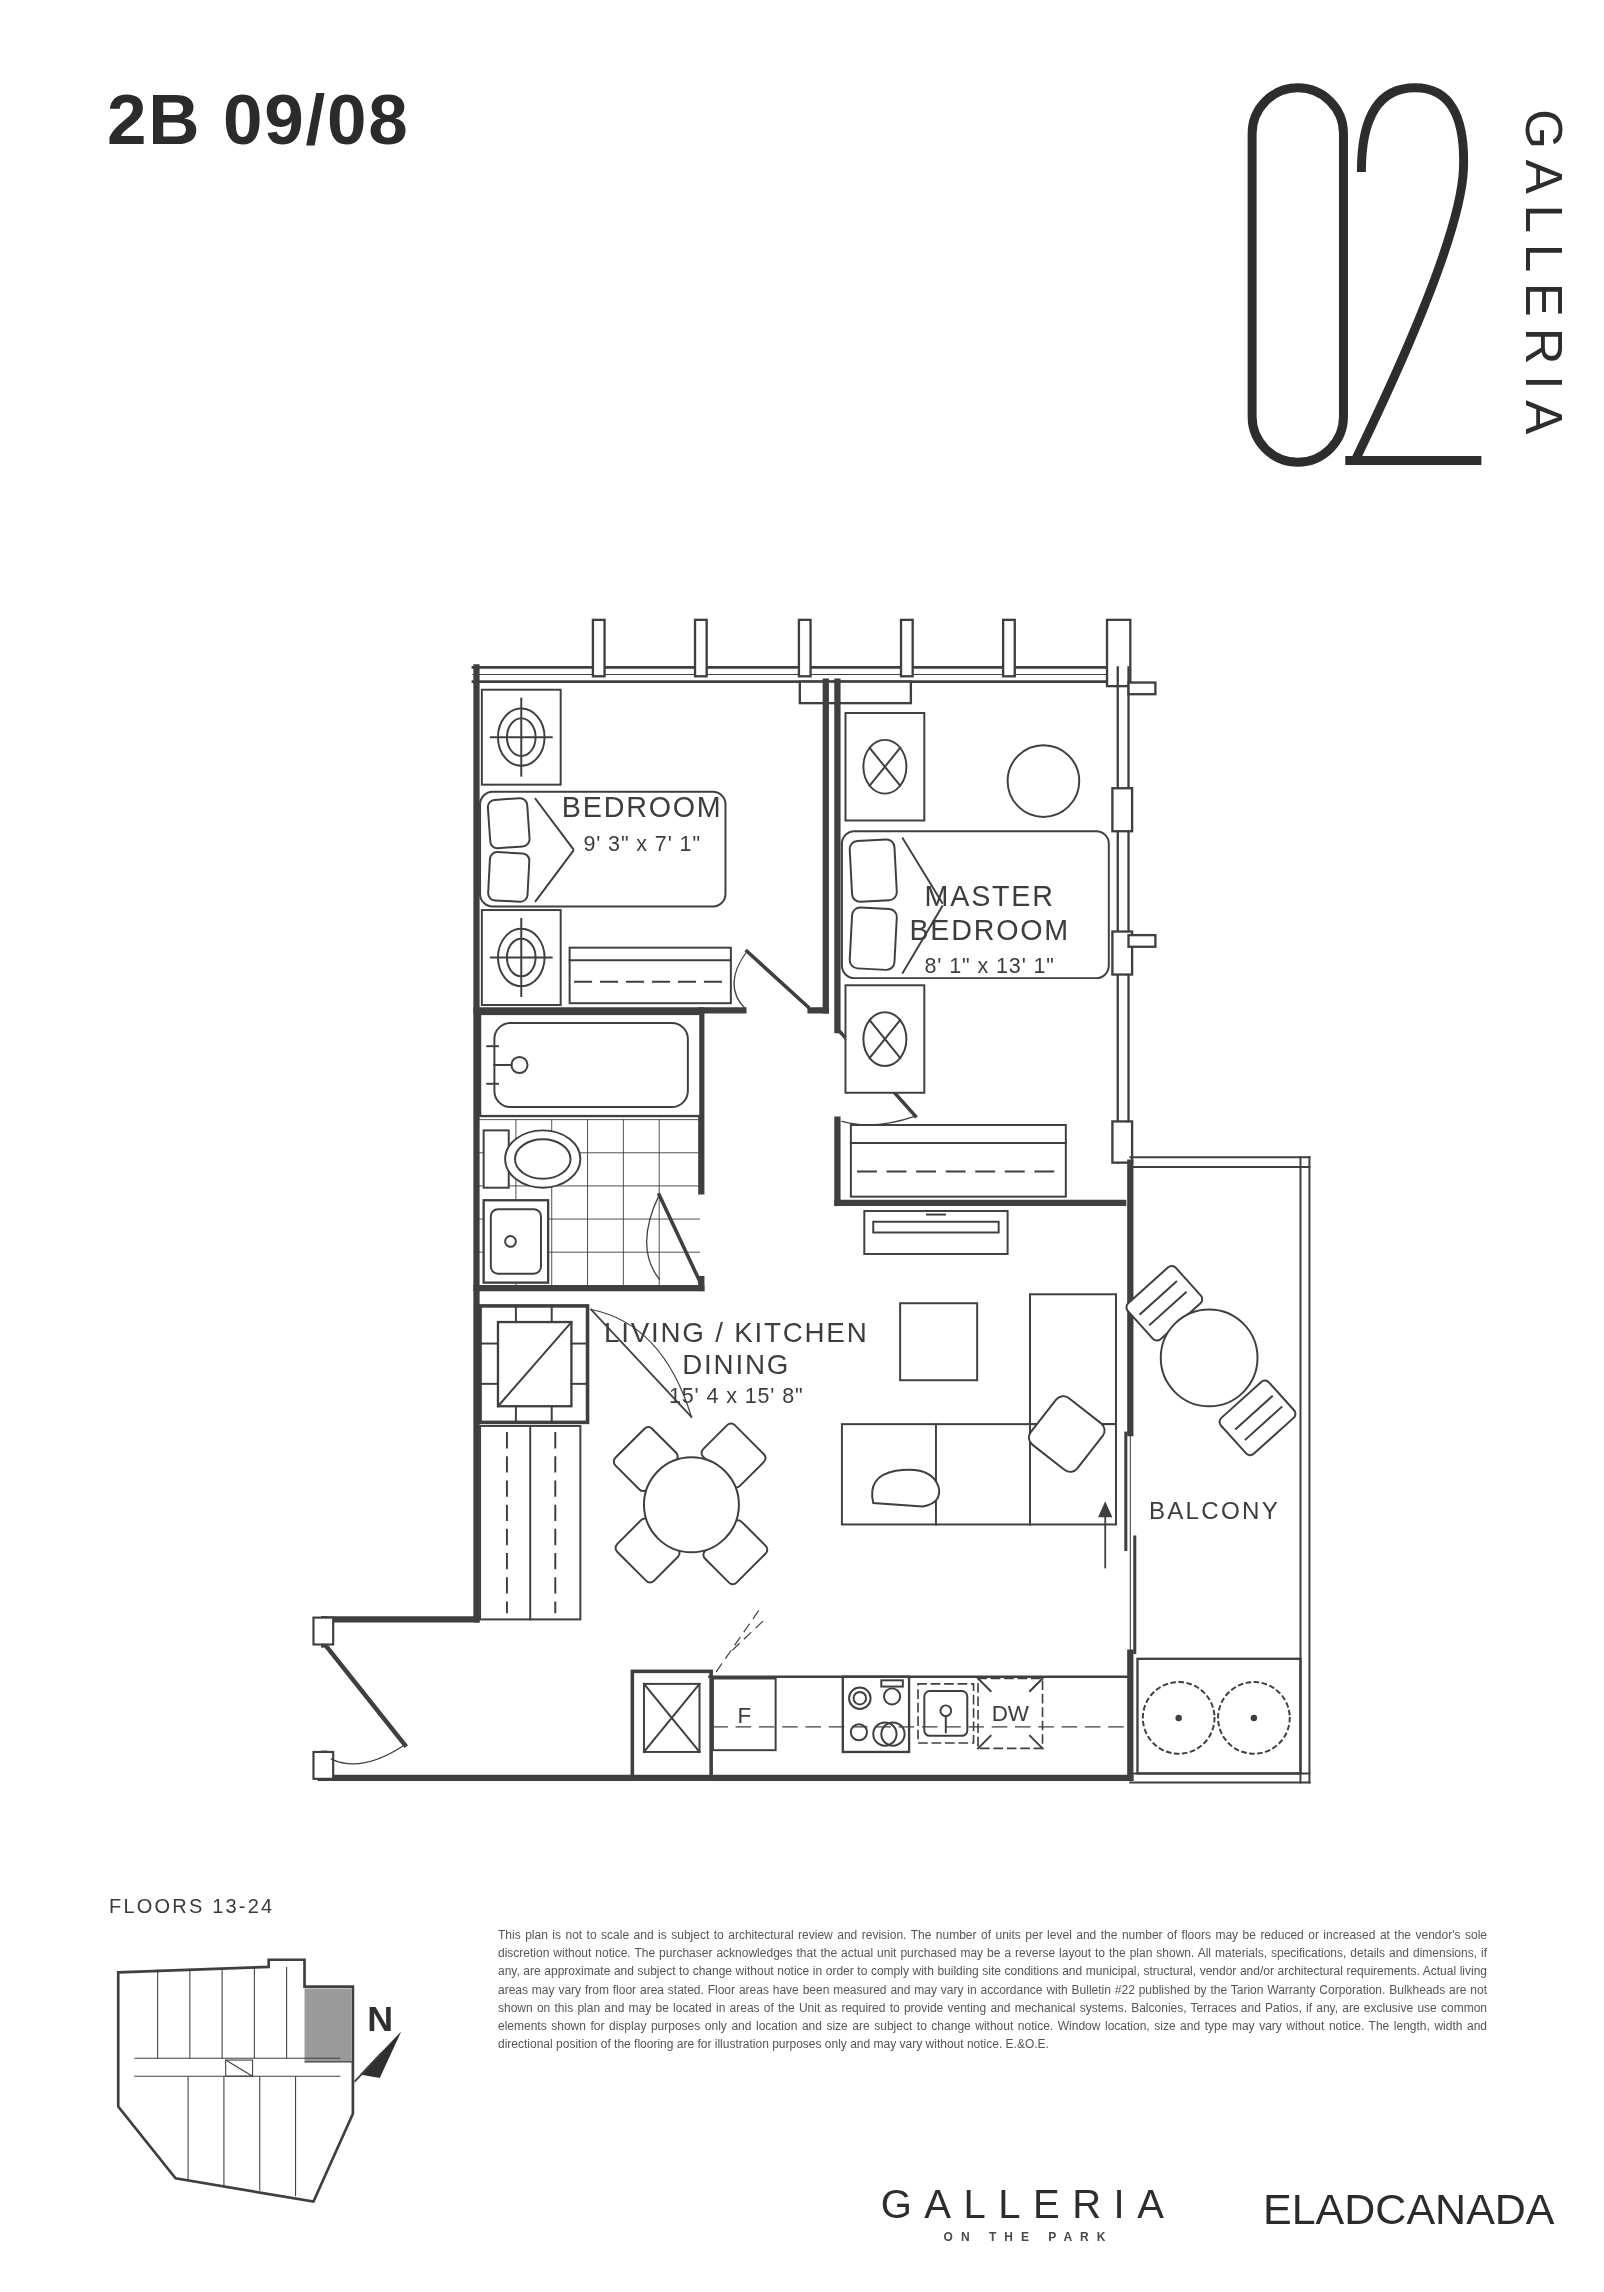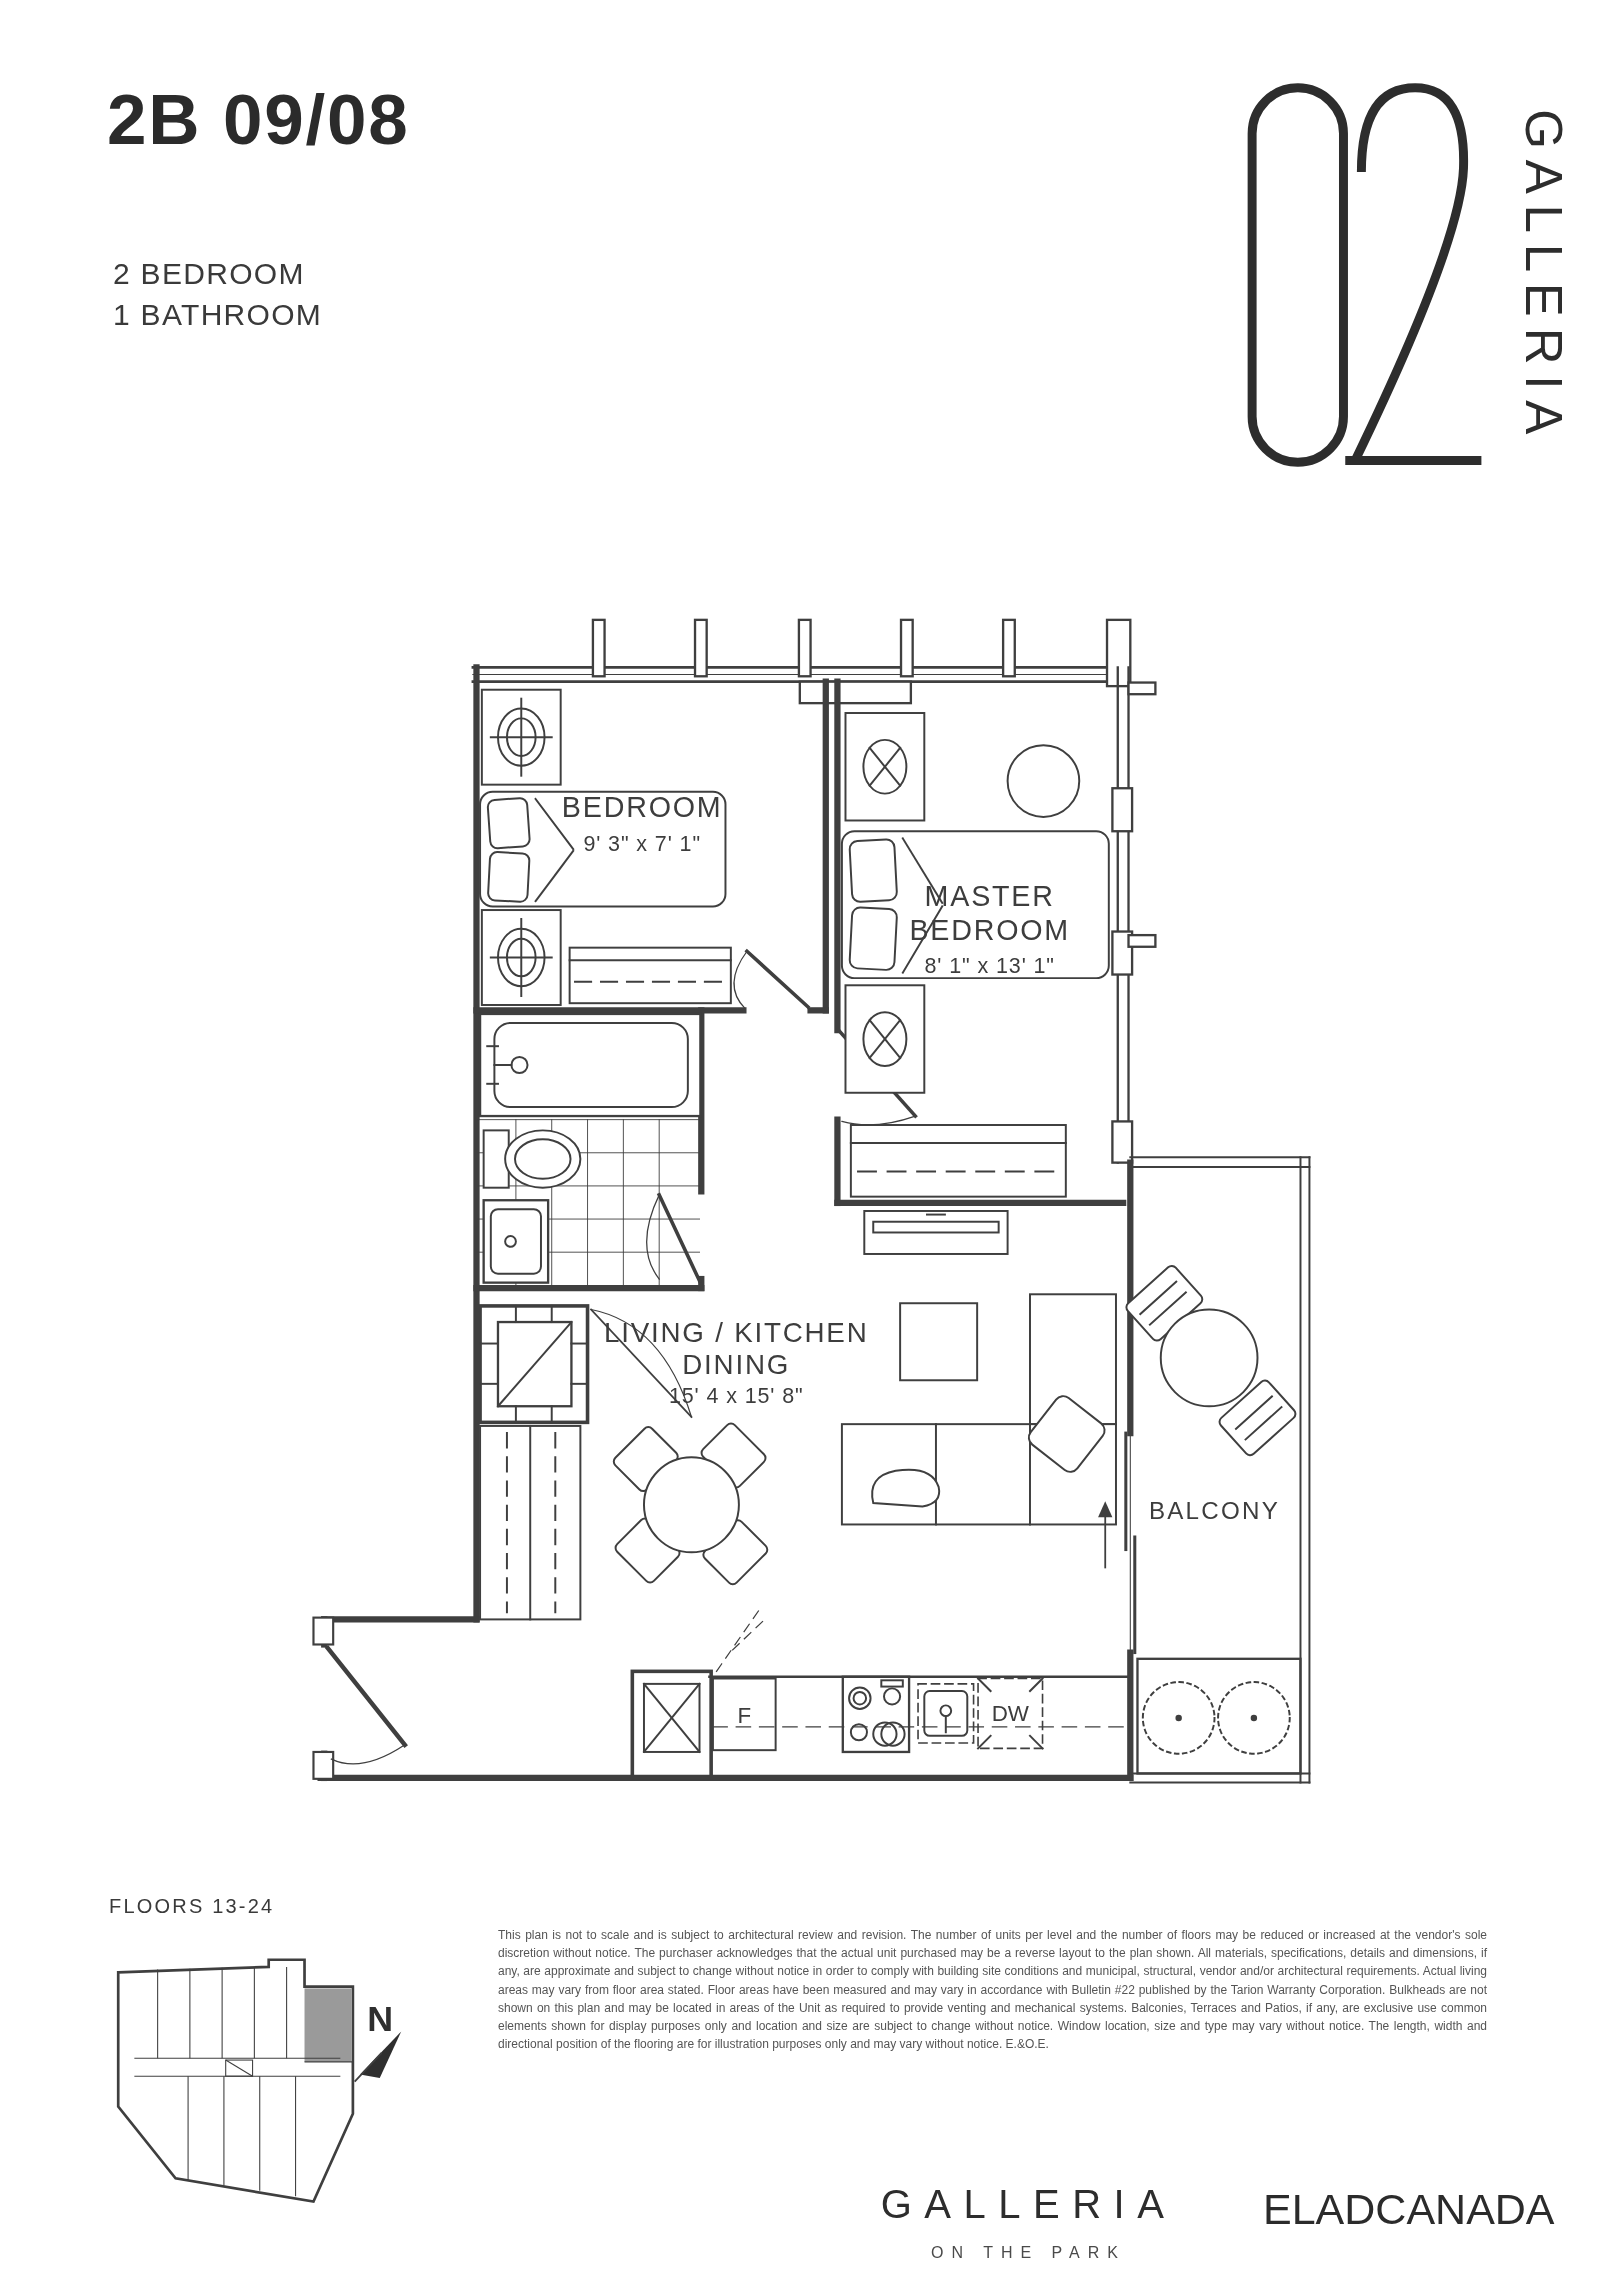--- a/index.html
+++ b/index.html
@@ -7,36 +7,32 @@
         font-family:"Liberation Sans", sans-serif;color:#2e2e2e;}
   .abs{position:absolute;}
   .unit-title{left:107px;top:79px;font-size:71px;font-weight:700;letter-spacing:1.8px;color:#2b2b2b;}
   .unit-sub{left:113px;top:253px;font-size:30px;font-weight:400;letter-spacing:1.3px;line-height:41px;color:#3a3a3a;}
   .unit-area{left:113px;top:383px;font-size:33px;font-weight:700;letter-spacing:0.9px;line-height:46px;color:#2b2b2b;}
   .floors-label{left:109px;top:1895px;font-size:20px;font-weight:400;letter-spacing:2.2px;color:#3a3a3a;}
   .disclaimer{left:498px;top:1926px;width:989px;font-size:12px;line-height:1.52;color:#555;
               text-align:justify;font-weight:400;}
   .footer-galleria{left:862px;top:2182px;width:333px;text-align:center;}
   .footer-galleria .big{font-size:40px;font-weight:400;letter-spacing:12.5px;color:#2d2d2d;white-space:nowrap;}
-  .footer-galleria .tag{margin-top:17px;font-size:16px;font-weight:400;letter-spacing:8px;color:#4a4a4a;}
+  .footer-galleria .tag{margin-top:3px;font-size:12px;font-weight:700;letter-spacing:8px;color:#4a4a4a;}
   .footer-elad{left:1263px;top:2185px;font-size:43px;color:#2b2b2b;white-space:nowrap;}
   .footer-elad .b{font-weight:400;}
   .footer-elad .l{font-weight:300;margin-top:19px;}
   svg text{font-family:"Liberation Sans", sans-serif;}
 </style>
 </head>
 <body>
 
 <div class="page">
 
   <div class="abs unit-title">2B 09/08</div>
-  <div class="abs unit-sub">
-    <div>2 BEDROOM</div>
-    <div>1 BATHROOM</div>
-  </div>
 
   <svg class="abs" style="left:0;top:0" width="1605" height="2293" viewBox="0 0 1792 2560">
 
     <g stroke="#2d2d2d" fill="none">
       <rect x="1398" y="98" width="102" height="418" rx="51" stroke-width="10"></rect>
       <path stroke-width="10" d="M 1520 192 Q 1520 98 1580 98 Q 1637 98 1634 188 Q 1631 270 1514 512 M 1502 514 L 1654 514"></path>
       <text transform="translate(1704 122) rotate(90)" font-size="57" letter-spacing="12" font-weight="400" fill="#2d2d2d" stroke="none">GALLERIA</text>
     </g>
 
     <g stroke="#3f3f3f" fill="none" stroke-linecap="square">

